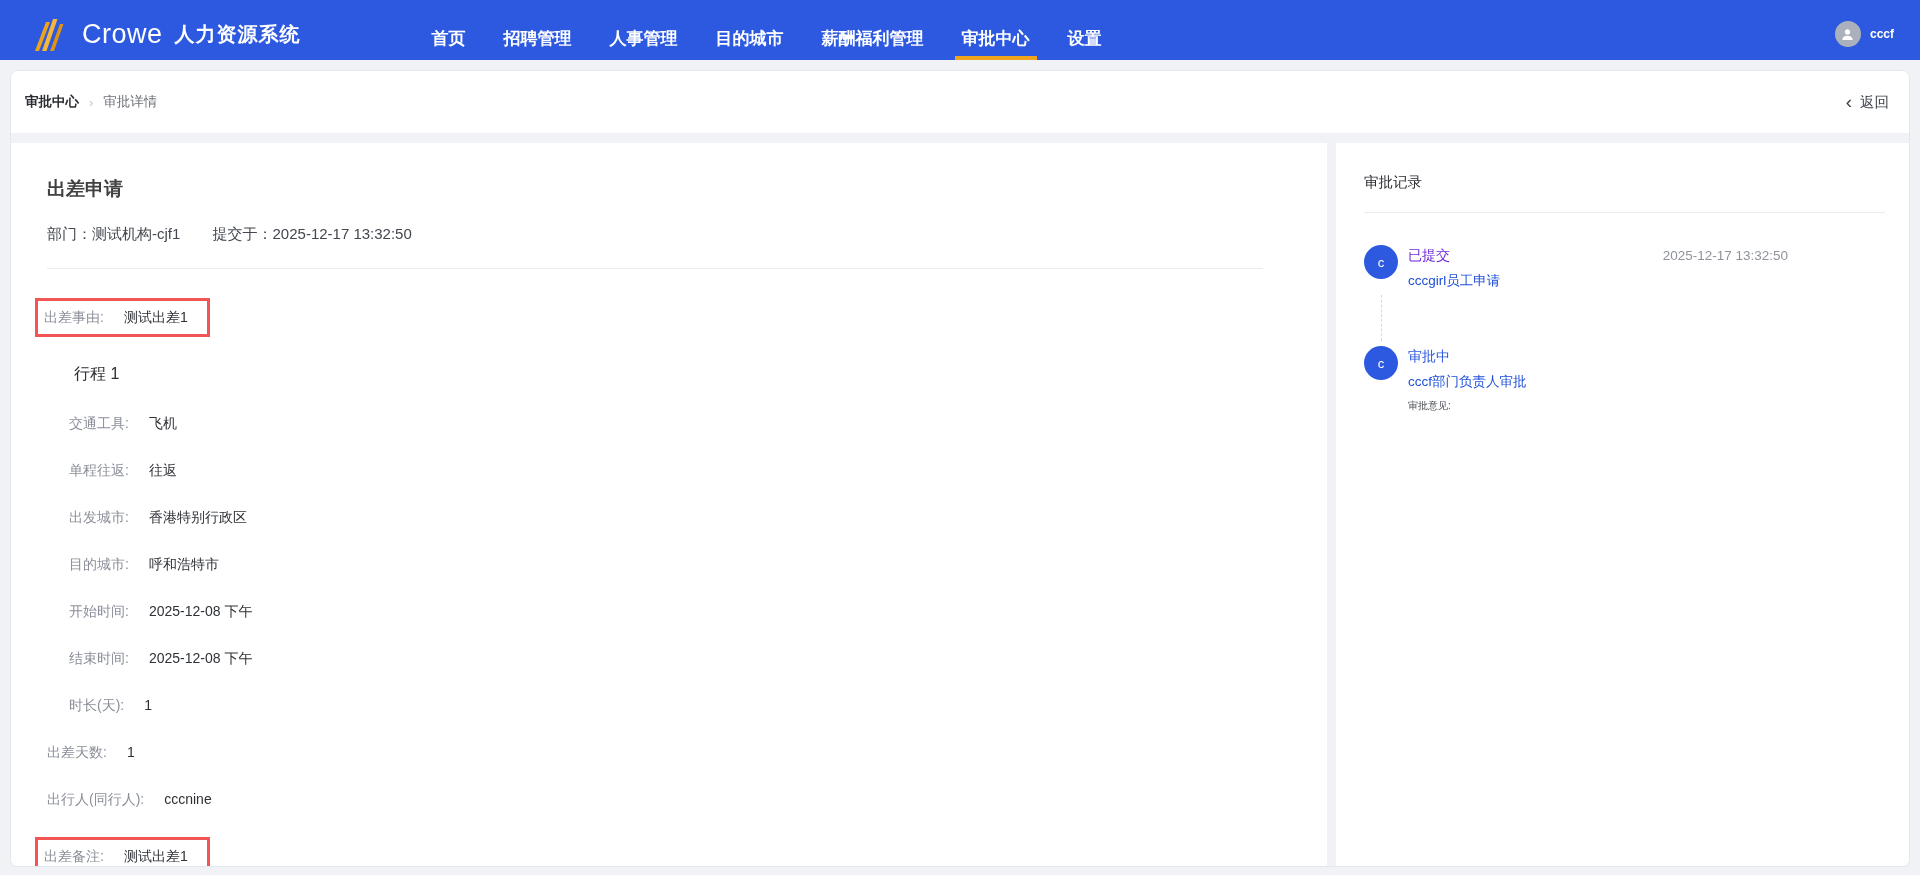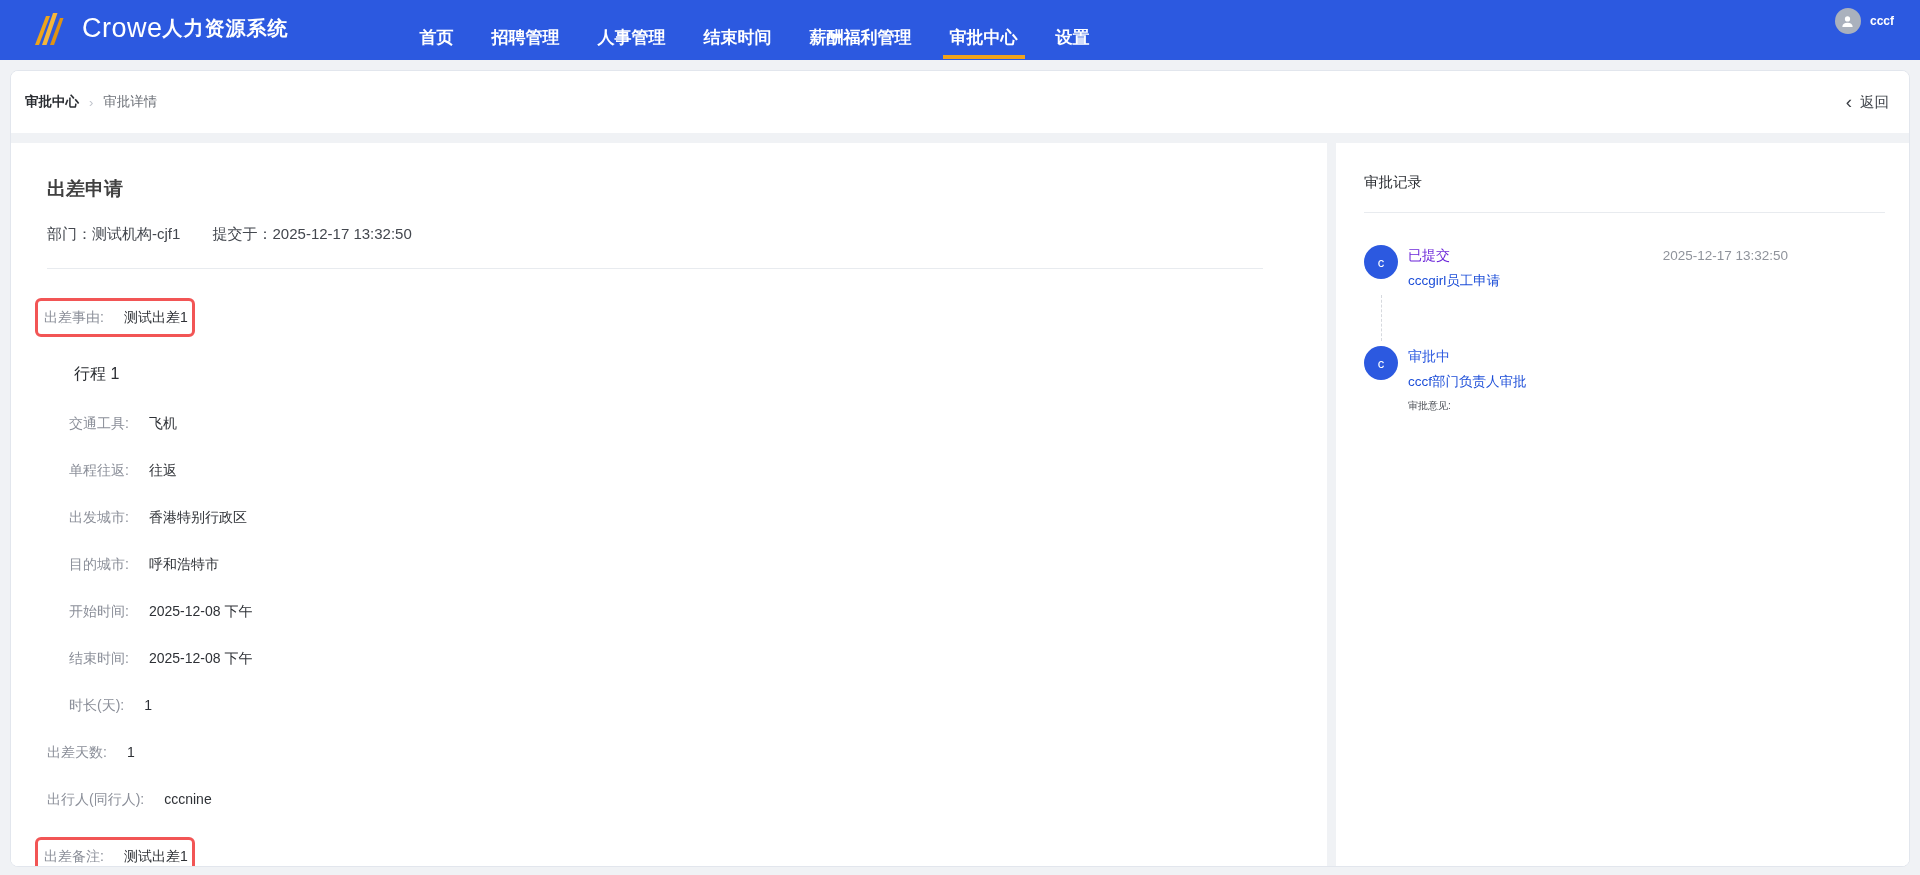--- a/index.html
+++ b/index.html
@@ -5,26 +5,26 @@
   * { margin:0; padding:0; box-sizing:border-box; }
   html,body { width:1920px; height:875px; overflow:hidden; }
   body {
     background:#f0f2f5;
     font-family:"Liberation Sans","DejaVu Sans",sans-serif;
     color:#303133;
   }
 
   
   .nav {
-    height:60px; background:#2c59e0; display:flex; align-items:flex-start;
+    height:60px; background:#2c59e0; display:flex; align-items:center;
     padding:8px 26px 0 34px; position:relative;
   }
   .brand { display:flex; align-items:center; }
   .brand-name { color:#fff; font-size:27px; font-weight:400; letter-spacing:.5px; margin-left:12px; }
-  .brand-suffix { color:#fff; font-size:20px; font-weight:700; letter-spacing:1px; }
+  .brand-suffix { color:#fff; font-size:20px; font-weight:700; margin-left:12px; letter-spacing:1px; }
   .nav-menu { display:flex; margin-left:112px; height:51px; }
   .nav-item {
     color:#fff; font-size:17px; font-weight:600; line-height:60px;
     padding:0 19px; position:relative; cursor:pointer; white-space:nowrap;
   }
   .nav-item.active::after {
     content:""; position:absolute; left:12px; right:12px; bottom:0;
     height:4px; background:#f0a31c;
   }
   .nav-right { margin-left:auto; display:flex; align-items:center; gap:9px; }
@@ -66,22 +66,22 @@
   
   .doc-title { font-size:19px; font-weight:700; color:#404040; margin-top:13px; }
   .doc-meta { margin-top:23px; font-size:15px; color:#43474e; }
   .doc-meta .meta-item { margin-right:28px; }
   .doc-divider { border:none; border-top:1px solid #e8ebef; margin:24px 24px 0 0; }
 
   .field-row { margin-top:29px; font-size:14px; line-height:18px; }
   .f-label { color:#8b8f99; margin-right:20px; }
   .f-value { color:#2e3136; }
   .highlight-box {
-    display:inline-block; border:3px solid #f25555; border-radius:6px;
-    padding:7px 4px 8px 6px; margin-left:-12px;
+    display:inline-block; border:3px solid #f25555; border-radius:0;
+    padding:7px 19px 8px 6px; margin-left:-12px;
   }
   .trip-heading { margin:27px 0 0 27px; font-size:16px; font-weight:500; color:#2b2e33; }
   .trip-rows .field-row { margin-left:22px; }
 
   
   .ap-title { font-size:14.5px; color:#2b2e33; }
   .ap-divider { border:none; border-top:1px solid #e8ebef; margin:20px 0 0 0; }
   .timeline { margin-top:32px; width:424px; }
   .tl-item { display:flex; gap:10px; }
   .tl-avatar {
@@ -114,21 +114,21 @@
       </svg>
     </span>
     <span class="brand-name">Crowe</span>
     <span class="brand-suffix">人力资源系统</span>
   </div>
 
   <div class="nav-menu">
     <div class="nav-item">首页</div>
     <div class="nav-item">招聘管理</div>
     <div class="nav-item">人事管理</div>
-    <div class="nav-item">结束时间</div>
+    <div class="nav-item">目的城市</div>
     <div class="nav-item">薪酬福利管理</div>
     <div class="nav-item active">审批中心</div>
     <div class="nav-item">设置</div>
   </div>
 
   <div class="nav-right">
     <span class="nav-avatar">
       <svg viewBox="0 0 24 24" width="17" height="17" fill="#ffffff">
         <circle cx="12" cy="8.3" r="3.7"></circle>
         <path d="M12 13.6c-4.2 0-7.2 2.3-7.2 5.2v1h14.4v-1c0-2.9-3-5.2-7.2-5.2z"></path>

